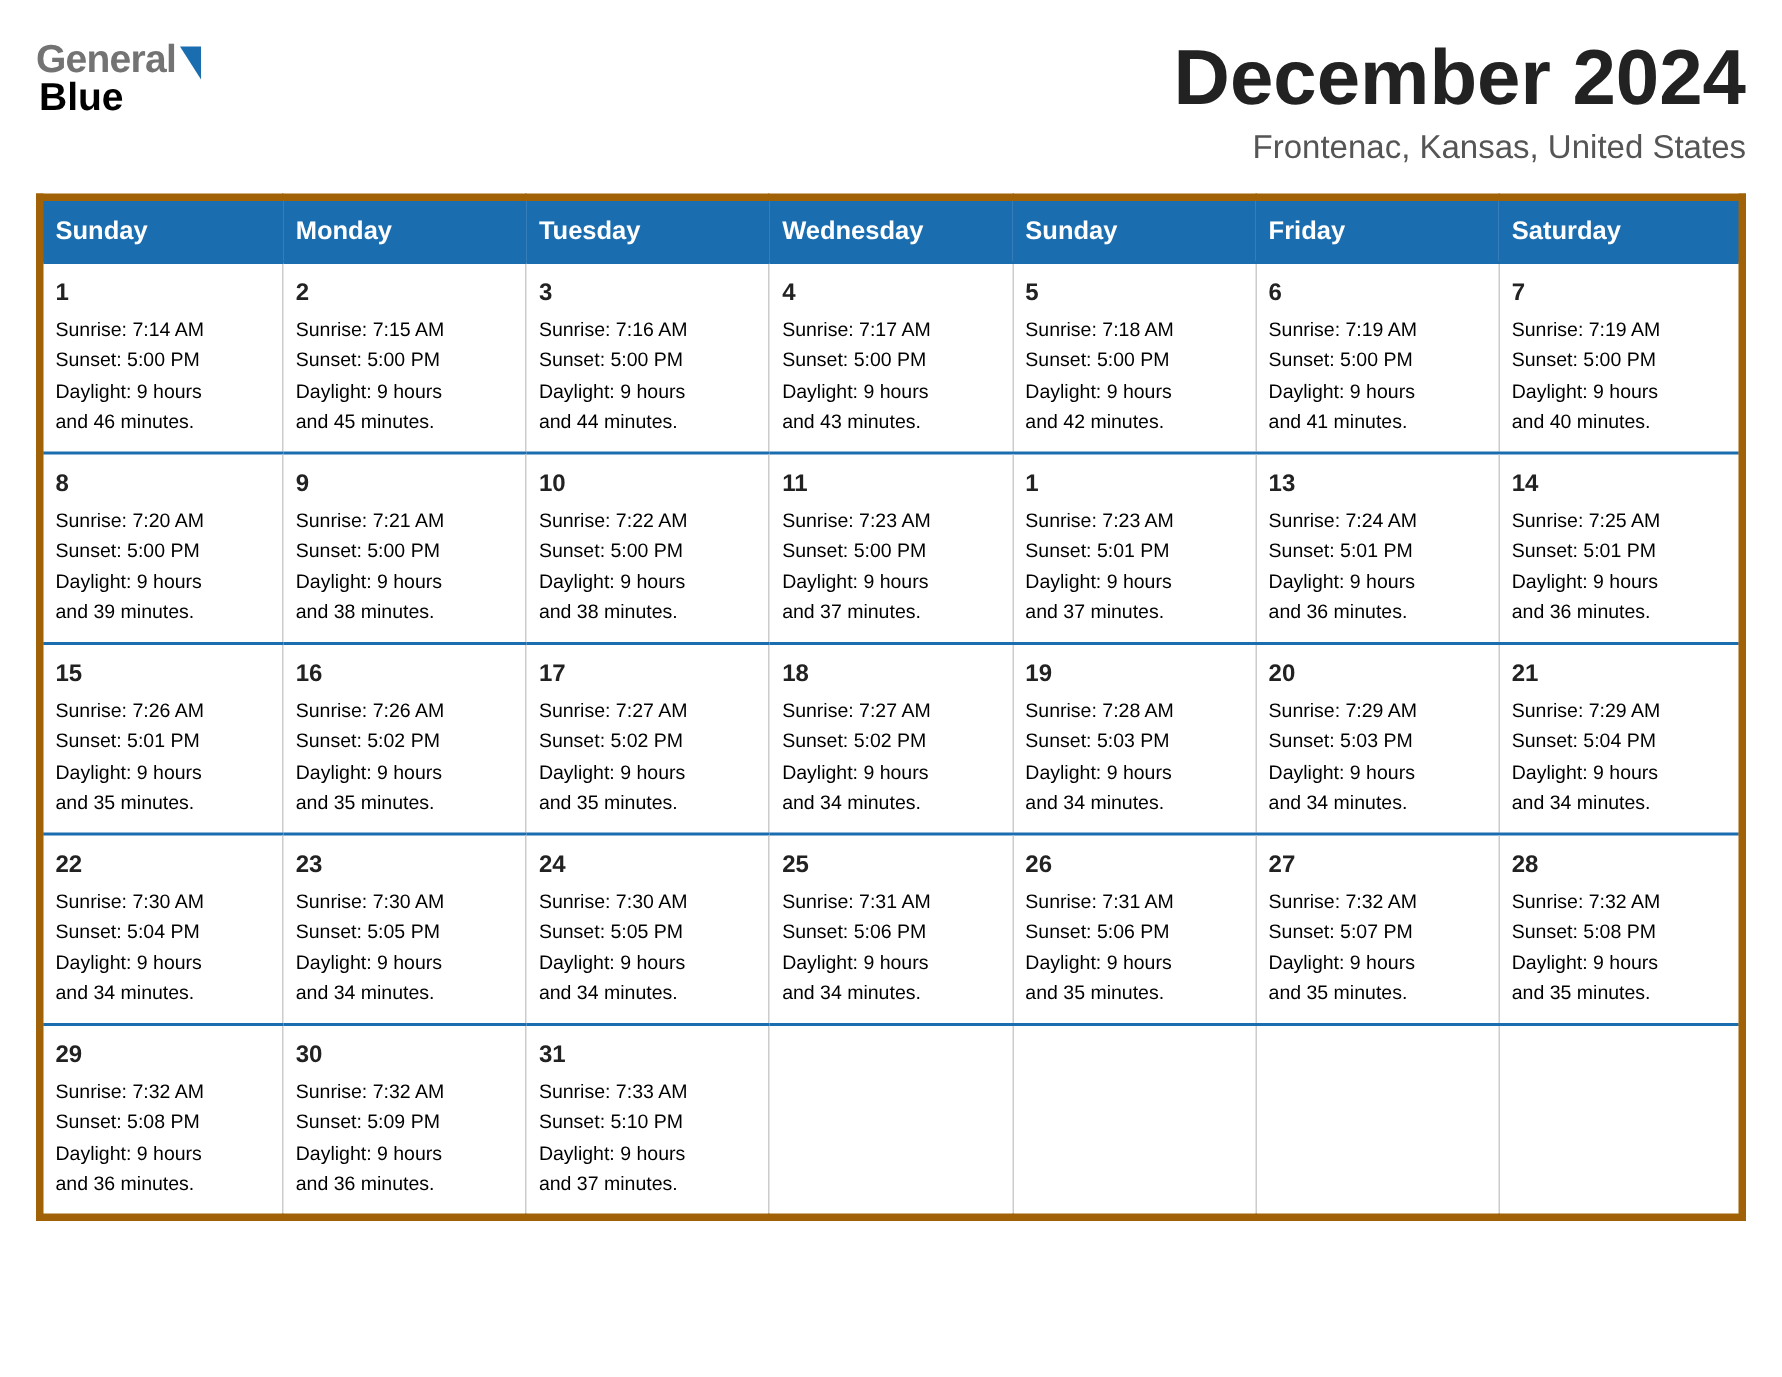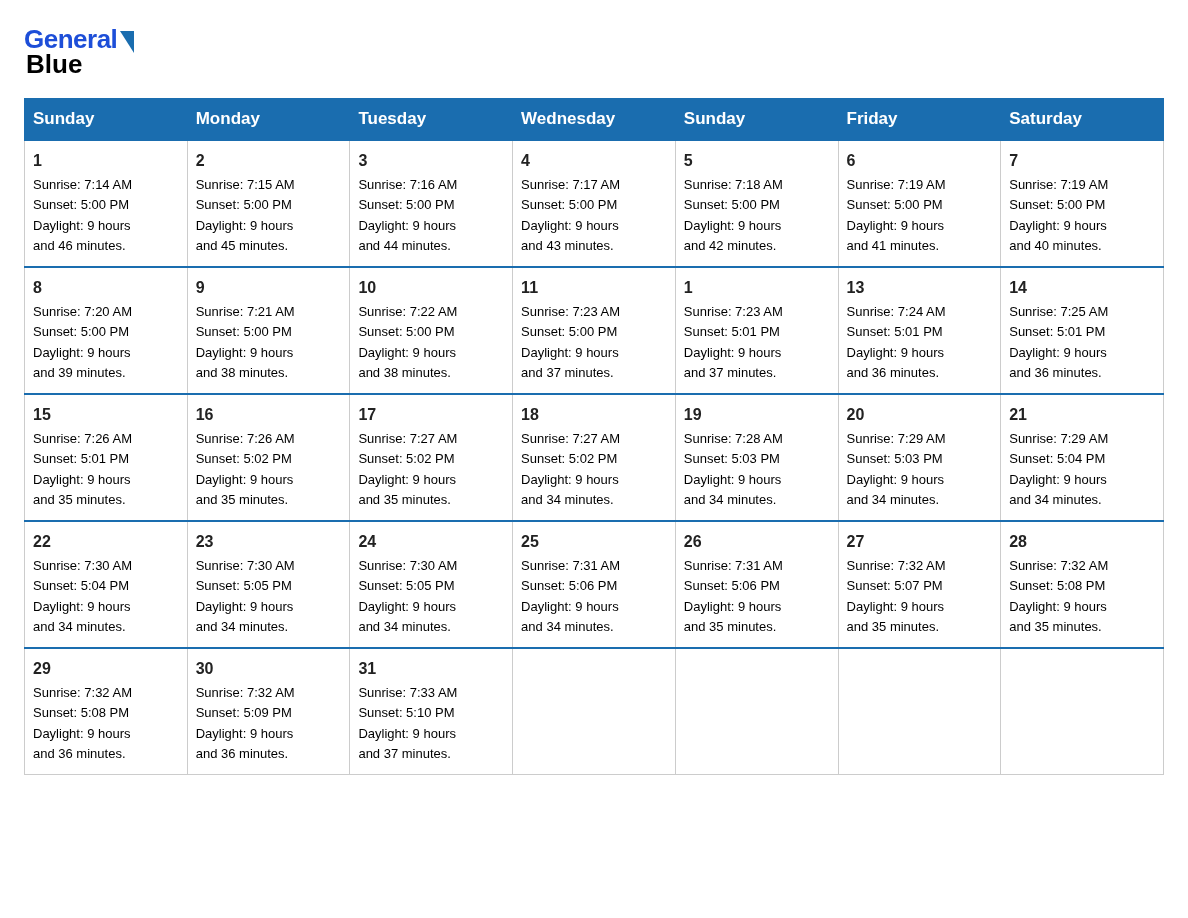--- a/index.html
+++ b/index.html
@@ -21,21 +21,21 @@
       flex-direction: column;
       align-items: flex-start;
     }
     .logo-top {
       display: flex;
       align-items: center;
     }
     .logo-general {
       font-size: 26px;
       font-weight: bold;
-      color: #1d4ed8;
+      color: #737373;
       letter-spacing: -0.5px;
     }
     .logo-triangle {
       width: 0;
       height: 0;
       border-left: 14px solid transparent;
       border-right: 0px solid transparent;
       border-top: 22px solid #1a6daf;
       margin-left: 3px;
       margin-top: 4px;
@@ -57,21 +57,21 @@
       line-height: 1.1;
     }
     .location {
       font-size: 22px;
       color: #555;
       margin-top: 4px;
     }
     .calendar {
       width: 100%;
       border-collapse: collapse;
-      border: 1px solid #a16207;
+      border: 5px solid #a16207;
     }
     .calendar th {
       background-color: #1a6daf;
       color: #fff;
       padding: 10px 8px;
       font-size: 17px;
       font-weight: bold;
       text-align: left;
       border: 1px solid #1a6daf;
     }
@@ -108,20 +108,24 @@
 
 <div class="header">
   <div class="logo">
     <div class="logo-top">
       <span class="logo-general">General</span>
       <span class="logo-triangle"></span>
     </div>
     <div style="display:flex; align-items:center; margin-top:-2px; padding-left:2px;">
       <span class="logo-subtitle">Blue</span>
     </div>
+  </div>
+  <div class="title-section">
+    <div class="month-title">December 2024</div>
+    <div class="location">Frontenac, Kansas, United States</div>
   </div>
 </div>
 
 <table class="calendar">
   <thead>
     <tr>
     <th>Sunday</th>
         <th>Monday</th>
         <th>Tuesday</th>
         <th>Wednesday</th>

